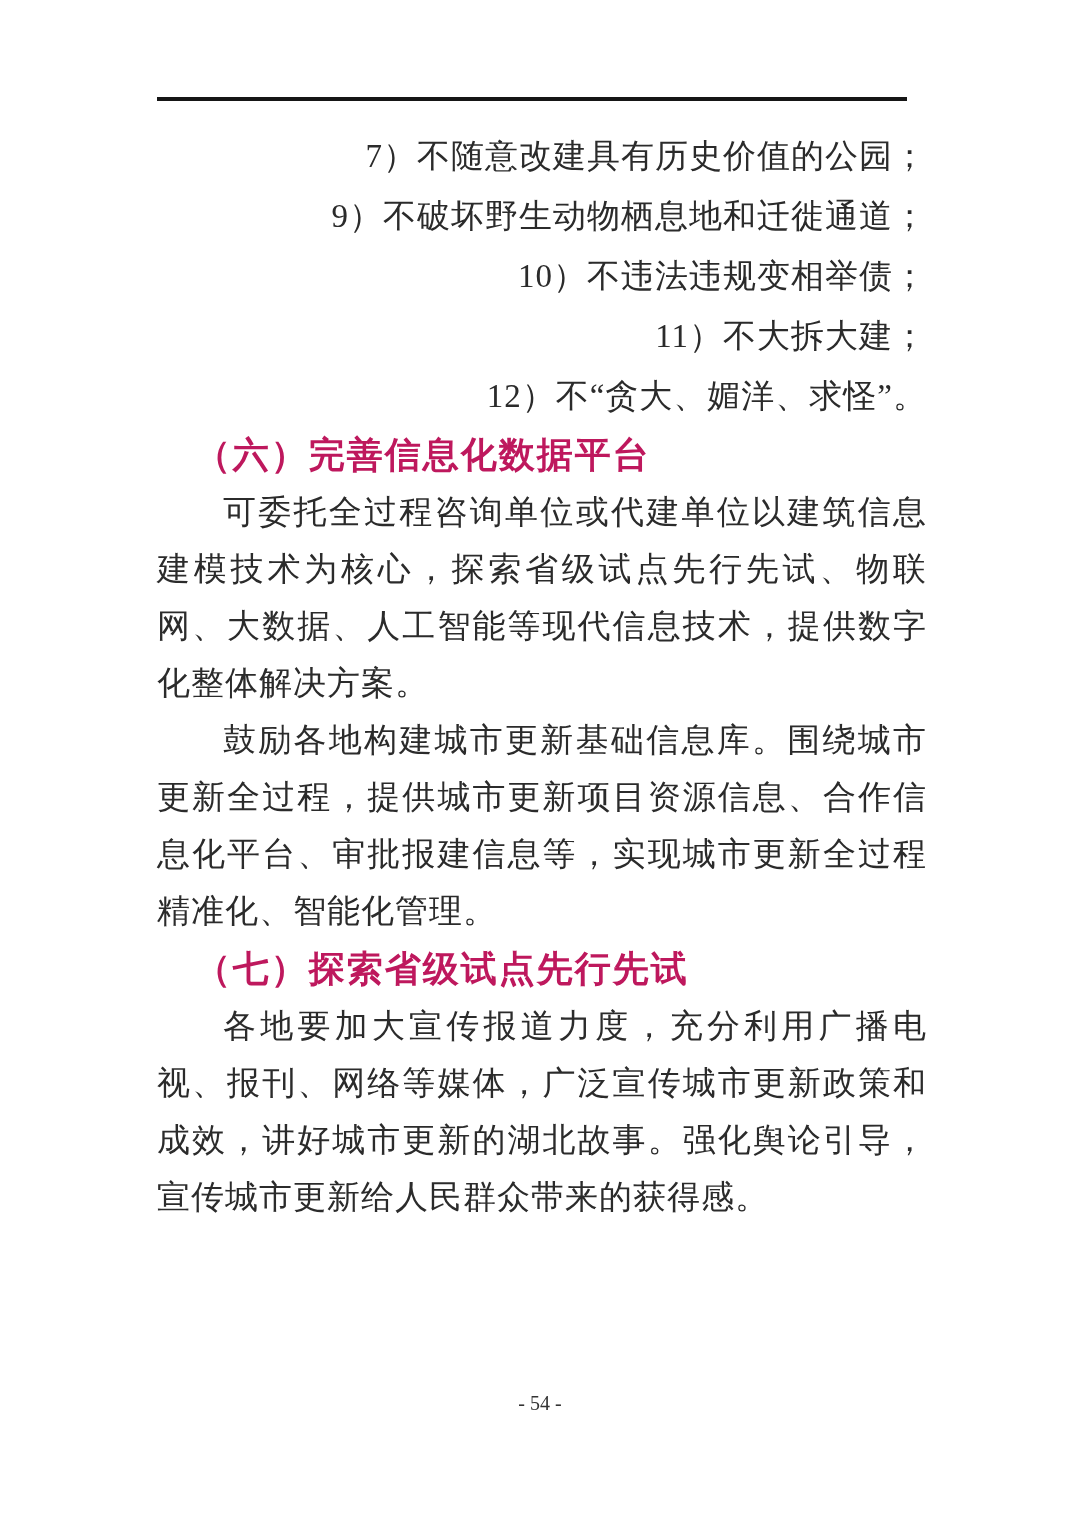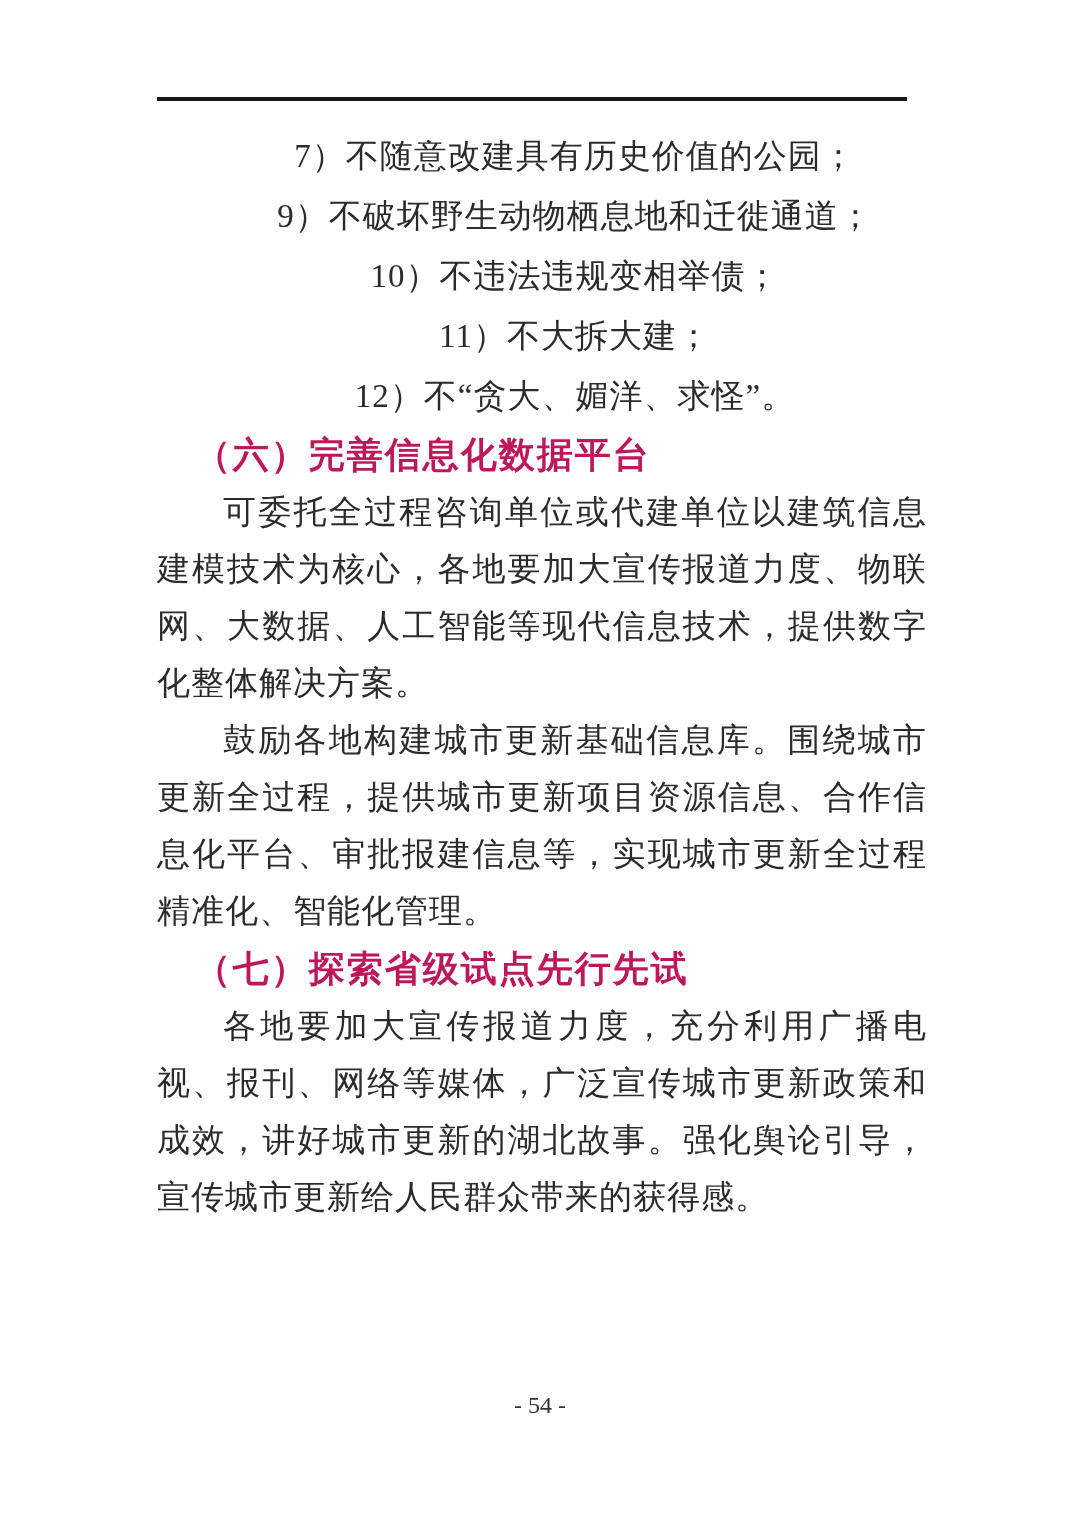--- a/index.html
+++ b/index.html
@@ -34,38 +34,38 @@
   .content p {
     margin: 0;
     text-indent: 2em;
     line-height: 57px;
     text-align: justify;
     text-justify: inter-ideograph;
     letter-spacing: 1px;
   }
   .content p.list-line {
     line-height: 60px;
-    text-align: center;
+    text-align: right;
   }
   .content h2.section-heading {
     margin: 0;
     padding-left: 1.05em;
     font-size: 36px;
     font-weight: bold;
     color: #be185d;
     line-height: 58px;
     letter-spacing: 2px;
   }
   .page-number {
     position: absolute;
     left: 0;
     top: 1392px;
     width: 100%;
     text-align: center;
-    font-size: 24px;
+    font-size: 20px;
     color: #333333;
     font-family: "Liberation Serif", "DejaVu Serif", serif;
   }
 </style>
 </head>
 <body>
 
 <div class="page">
 
   <div class="top-rule"></div>
@@ -73,21 +73,21 @@
   <div class="content">
 
     <p class="list-line">7）不随意改建具有历史价值的公园；</p>
     <p class="list-line">9）不破坏野生动物栖息地和迁徙通道；</p>
     <p class="list-line">10）不违法违规变相举债；</p>
     <p class="list-line">11）不大拆大建；</p>
     <p class="list-line">12）不“贪大、媚洋、求怪”。</p>
 
     <h2 class="section-heading">（六）完善信息化数据平台</h2>
 
-    <p>可委托全过程咨询单位或代建单位以建筑信息建模技术为核心，各地要加大宣传报道力度、物联网、大数据、人工智能等现代信息技术，提供数字化整体解决方案。</p>
+    <p>可委托全过程咨询单位或代建单位以建筑信息建模技术为核心，探索省级试点先行先试、物联网、大数据、人工智能等现代信息技术，提供数字化整体解决方案。</p>
     <p>鼓励各地构建城市更新基础信息库。围绕城市更新全过程，提供城市更新项目资源信息、合作信息化平台、审批报建信息等，实现城市更新全过程精准化、智能化管理。</p>
 
     <h2 class="section-heading">（七）探索省级试点先行先试</h2>
 
     <p>各地要加大宣传报道力度，充分利用广播电视、报刊、网络等媒体，广泛宣传城市更新政策和成效，讲好城市更新的湖北故事。强化舆论引导，宣传城市更新给人民群众带来的获得感。</p>
 
   </div>
 
   <div class="page-number">- 54 -</div>
 

